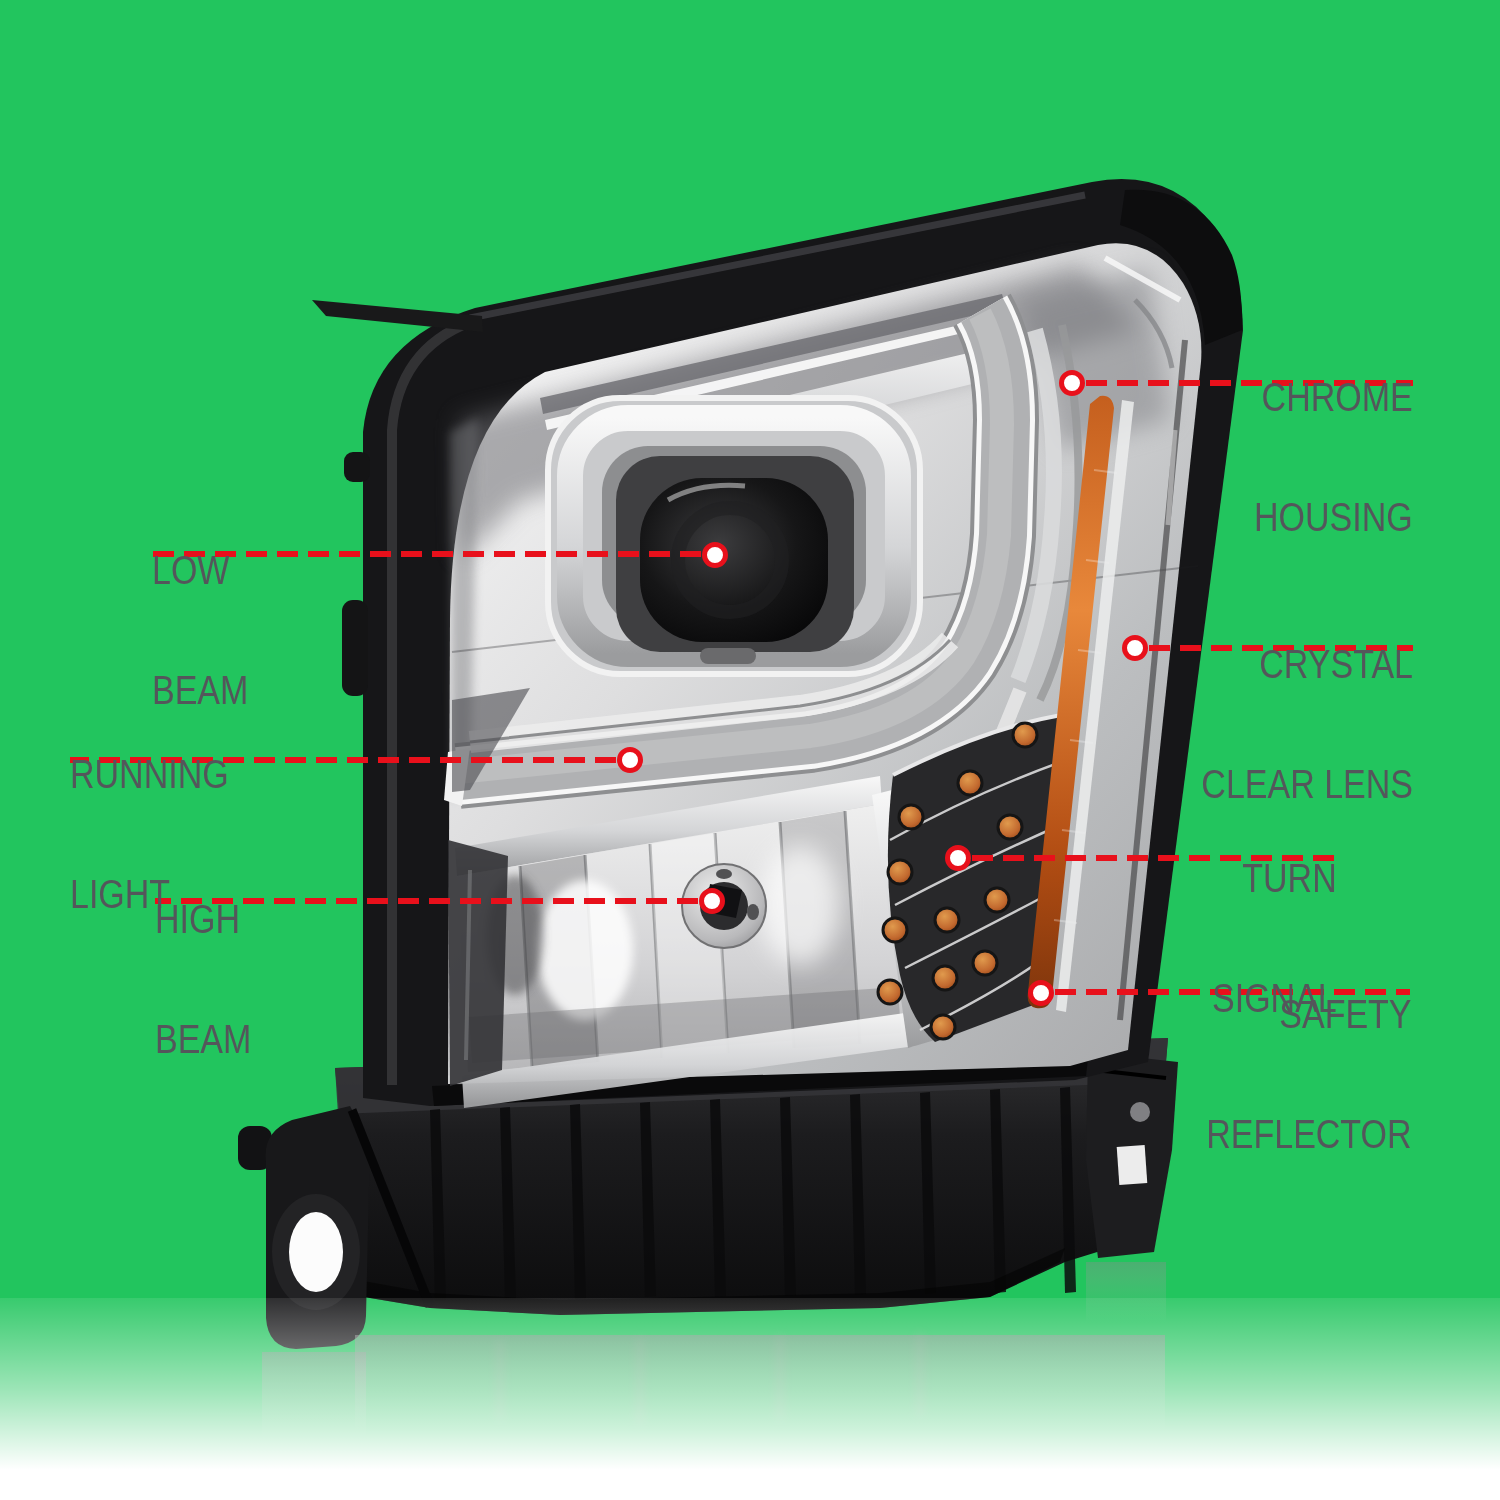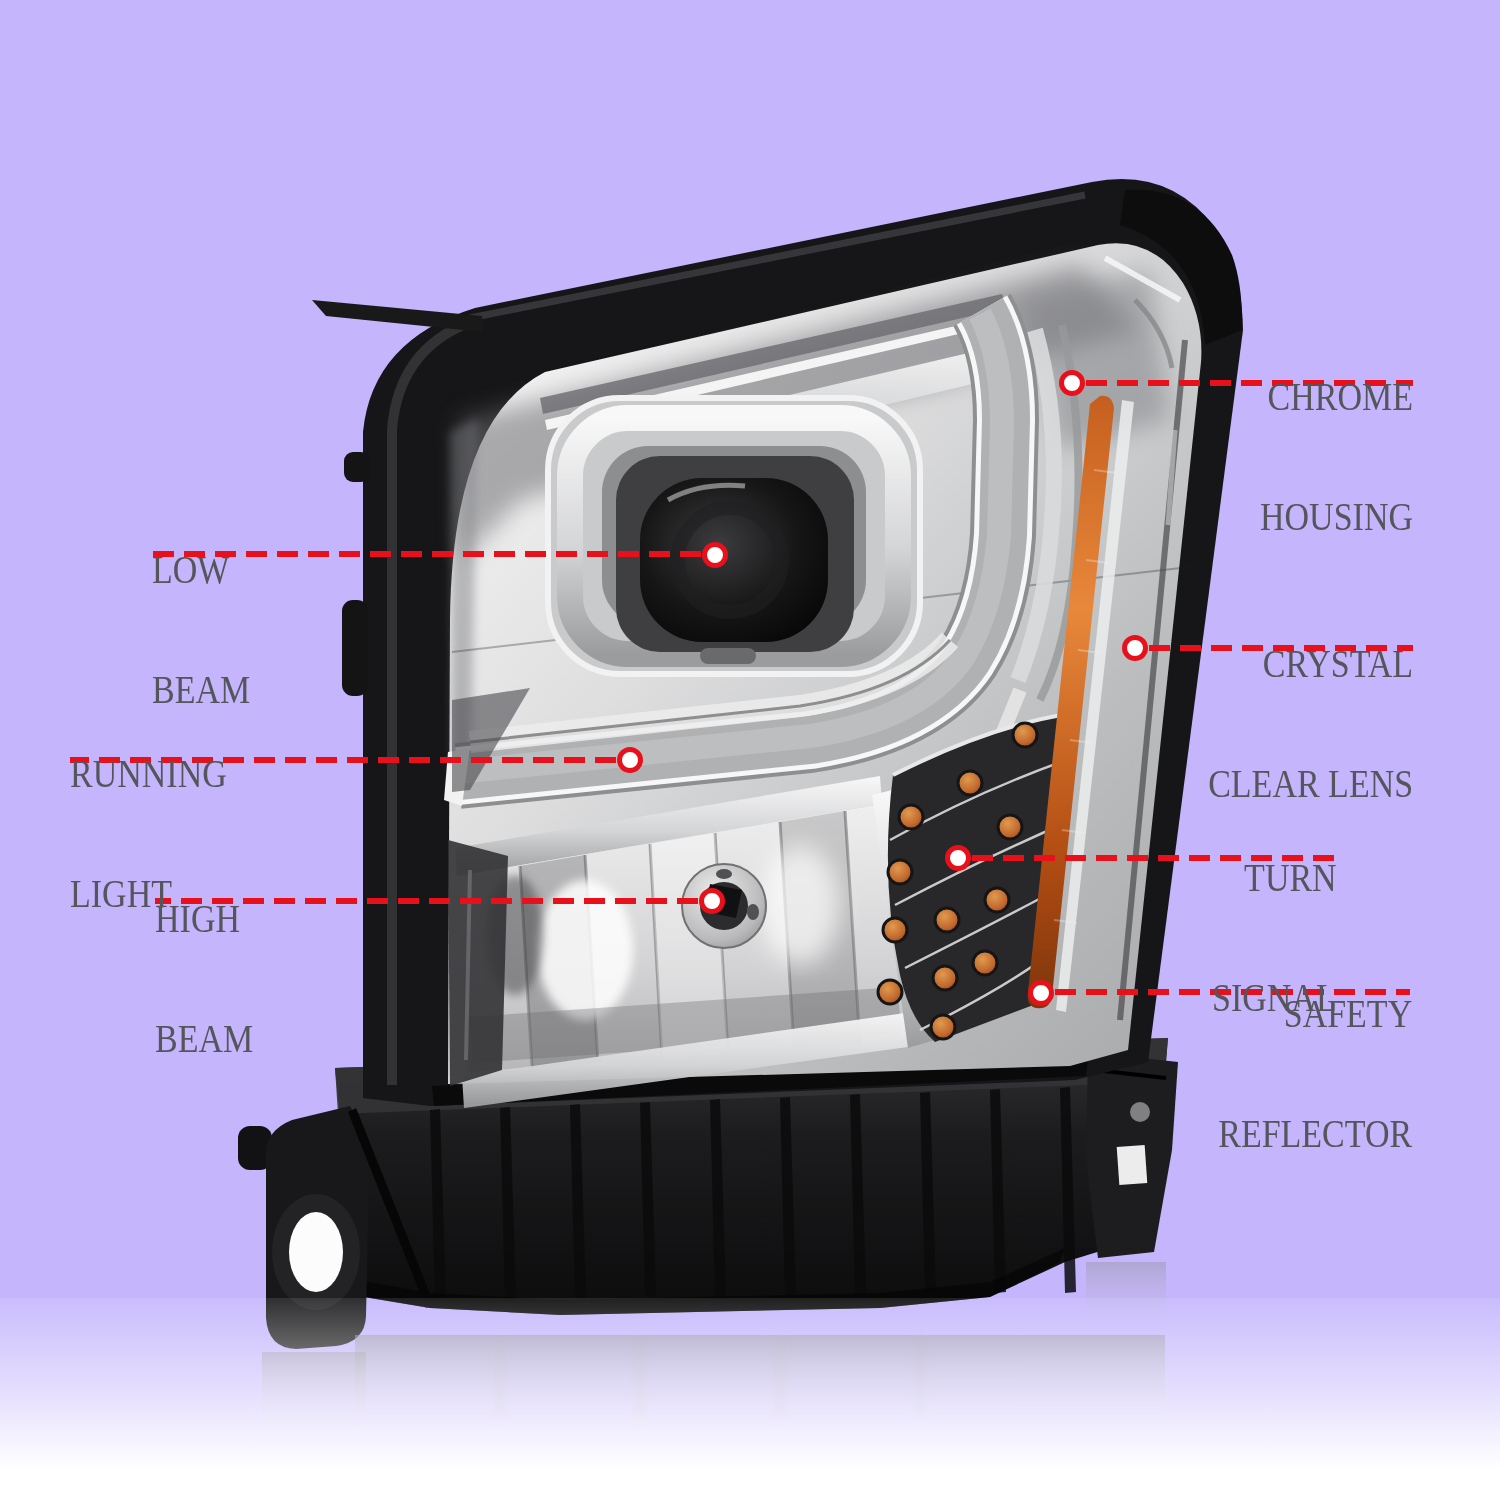--- a/index.html
+++ b/index.html
@@ -1,17 +1,17 @@
 <!DOCTYPE html>
 <html style="--callout-red: #E8101B; --label-gray: #54565B; --amber: #D9772E; --amber-deep: #A34A17; --led-amber: #C2692F; --chrome-light: #F4F4F4; --chrome-mid: #C9CACC; --chrome-dark: #8E8F92; --housing-black: #161618;"><head>
 <meta charset="utf-8">
 <style>
   html,body{margin:0;padding:0;background:#fff;}
-  .stage{position:relative;width:1500px;height:1500px;background:#c4b5fd;overflow:hidden;
-         font-family:Liberation Serif, serif;}
+  .stage{position:relative;width:1500px;height:1500px;background:#22c55e;overflow:hidden;
+         font-family:Liberation Sans, sans-serif;}
   .art{position:absolute;inset:0;}
   .callout-label{position:absolute;font-size:40px;line-height:40px;font-weight:400;
                  color:var(--label-gray,#54565B);letter-spacing:0px;white-space:pre;}
   .callout-label .ln{display:block;}
   .callout-label.left{transform:scaleX(.85);transform-origin:left top;text-align:left;}
   .callout-label.right{transform:scaleX(.85);transform-origin:right top;text-align:right;}
   .annot{position:absolute;inset:0;pointer-events:none;}
 </style>
 </head>
 <body>

